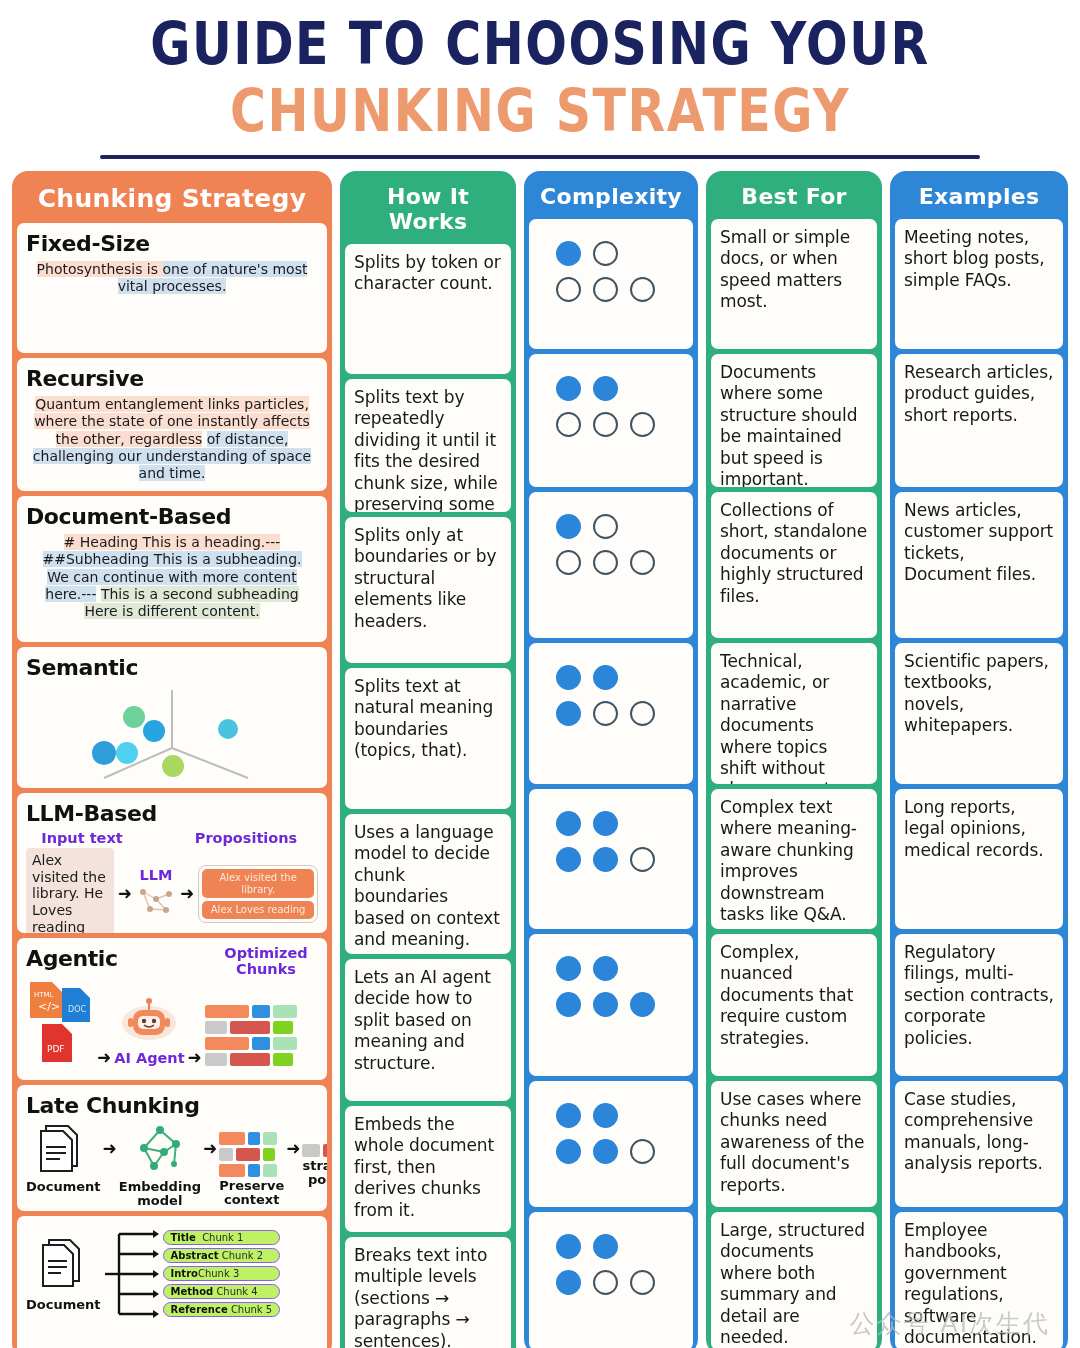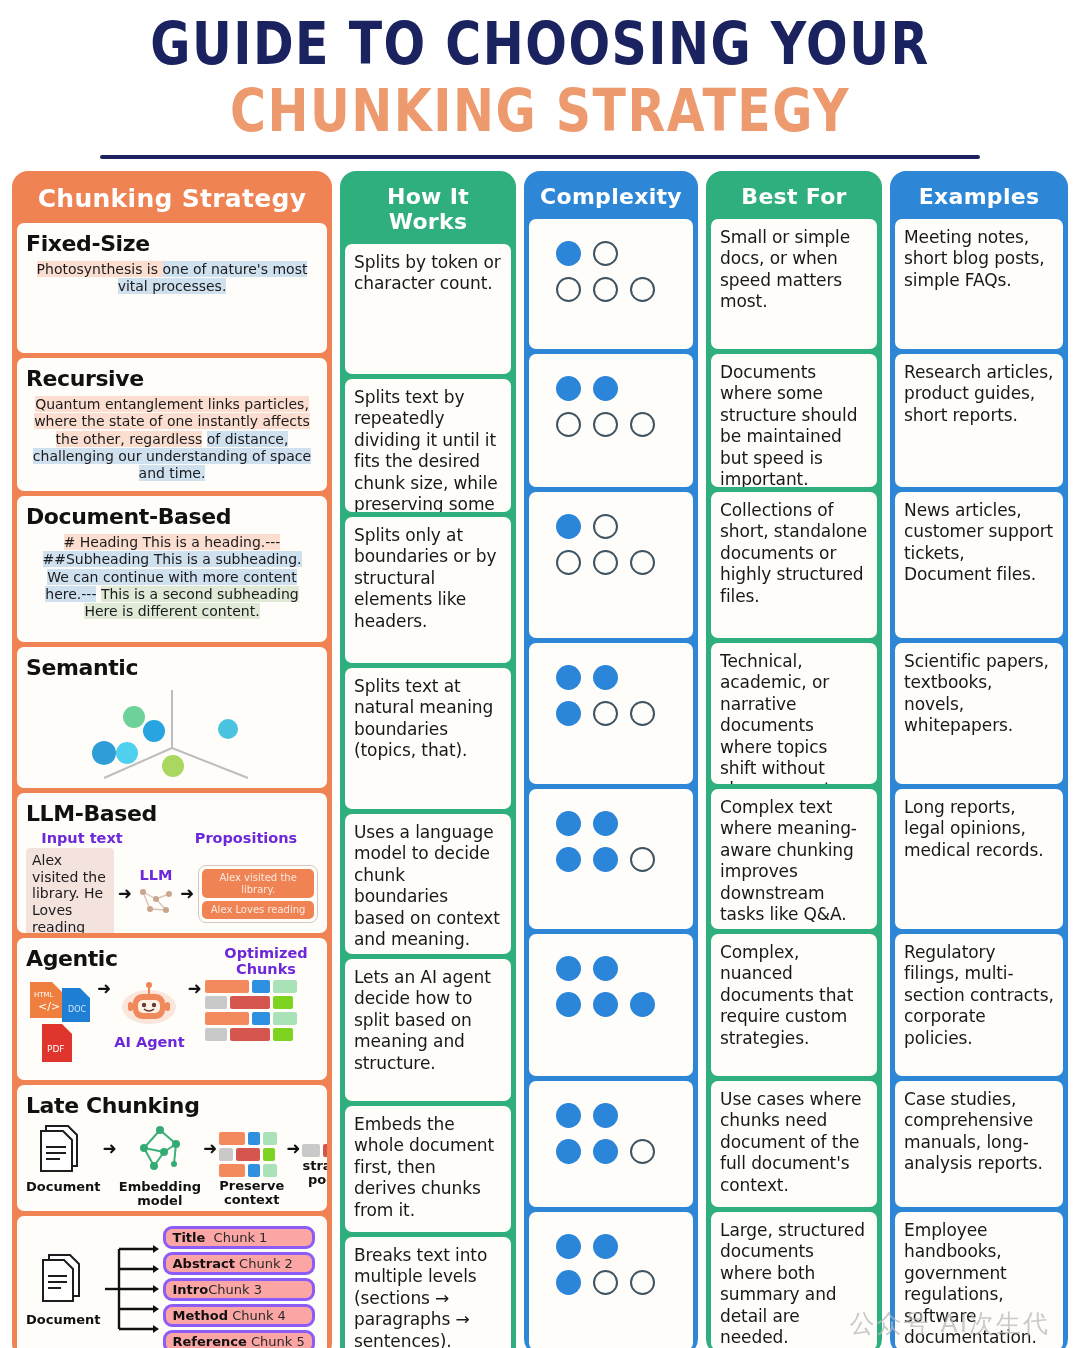--- a/index.html
+++ b/index.html
@@ -99,37 +99,37 @@
     border: 1px solid #d8c7bd; border-radius: 8px; padding: 3px; background: #fffdfa;
     display: flex; flex-direction: column; gap: 3px; width: 132px;
   }
   .prop-chip {
     background: #ef8354; color: #fde9dd; border-radius: 5px;
     font-size: 10px; line-height: 1.16; text-align: center; padding: 3px 2px;
   }
   .arrow { font-size: 17px; color: #111; line-height: 1; }
 
   
-  .agentic-row { display: flex; align-items: flex-start; gap: 3px; margin-top: 2px; }
+  .agentic-row { display: flex; align-items: flex-end; gap: 3px; margin-top: 2px; }
   .file-stack { position: relative; width: 68px; height: 86px; }
   .chunk-grid { display: flex; flex-direction: column; gap: 3px; }
   .chunk-row  { display: flex; gap: 3px; }
   .ck { height: 13px; border-radius: 2px; }
 
   
   .late-row { display: flex; align-items: flex-start; gap: 2px; margin-top: 4px; }
   .late-item { text-align: center; }
   .late-cap { font-size: 13px; font-weight: bold; color: #111; line-height: 1.08; margin-top: 2px; }
 
   
   .hier-row { display: flex; align-items: center; gap: 2px; margin-top: 2px; }
   .hier-list { display: flex; flex-direction: column; gap: 3px; }
   .hier-chip {
-    background: #fca5a5; border: 3px solid #8b5cf6; border-radius: 9px;
-    font-size: 13px; padding: 1px 7px; white-space: nowrap; color: #2a2a2a;
+    background: #bef264; border: 1px solid #8b5cf6; border-radius: 9px;
+    font-size: 10px; padding: 1px 7px; white-space: nowrap; color: #2a2a2a;
   }
   .hier-chip b { color: #111; }
 
   
   .dots { padding-top: 14px; }
   .dot-row { display: flex; gap: 12px; justify-content: flex-start; padding-left: 18px; margin-bottom: 11px; }
   .dot { width: 25px; height: 25px; border-radius: 50%; }
   .dot.on  { background: #2b86d9; }
   .dot.off { background: transparent; border: 2px solid #3f5563; }
 
@@ -548,21 +548,21 @@
       <div class="cell sz3">
           <div class="desc">Technical, academic, or narrative documents where topics shift without clear separators.</div>
         </div>
       <div class="cell sz4">
           <div class="desc">Complex text where meaning-aware chunking improves downstream tasks like Q&amp;A.</div>
         </div>
       <div class="cell sz5">
           <div class="desc">Complex, nuanced documents that require custom strategies.</div>
         </div>
       <div class="cell sz6">
-          <div class="desc">Use cases where chunks need document of the full document's context.</div>
+          <div class="desc">Use cases where chunks need awareness of the full document's reports.</div>
         </div>
       <div class="cell sz7">
           <div class="desc">Large, structured documents where both summary and detail are needed.</div>
         </div>
     </div>
   </div>
 
   <div class="col col-examples">
     <div class="col-head">Examples</div>
     <div class="cells">

